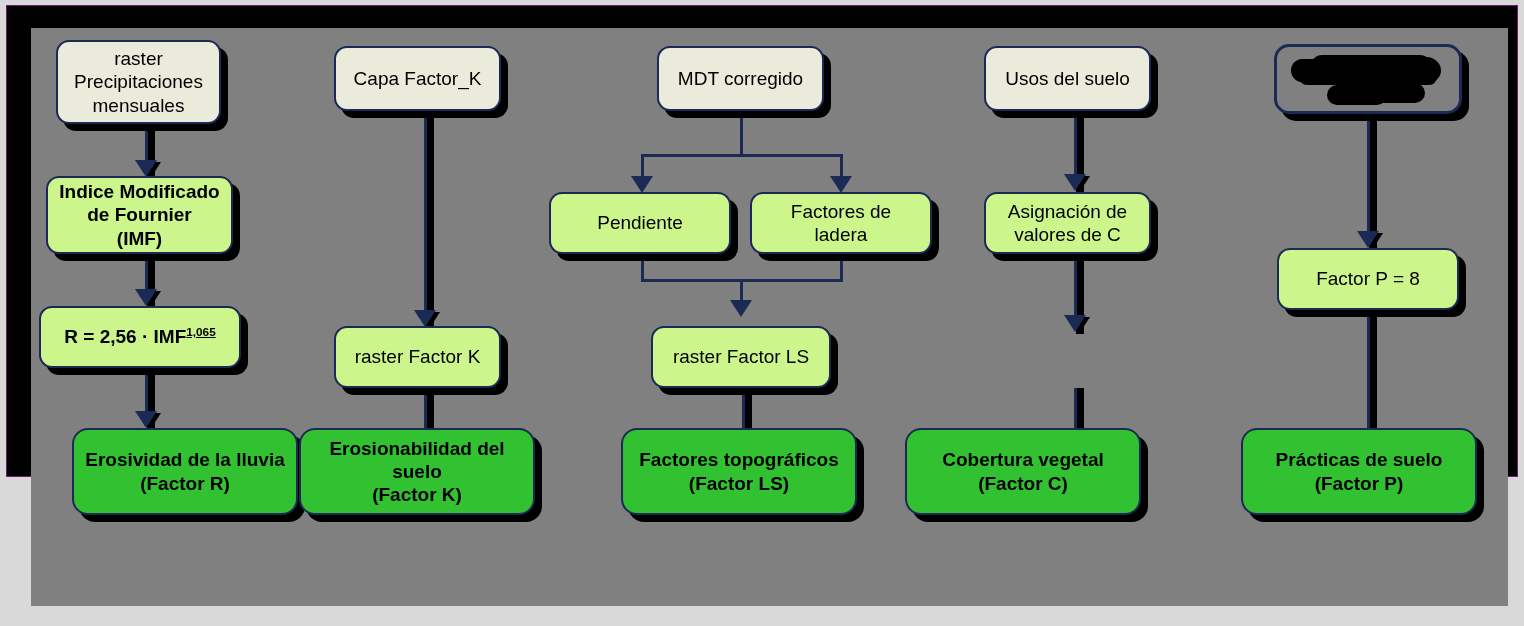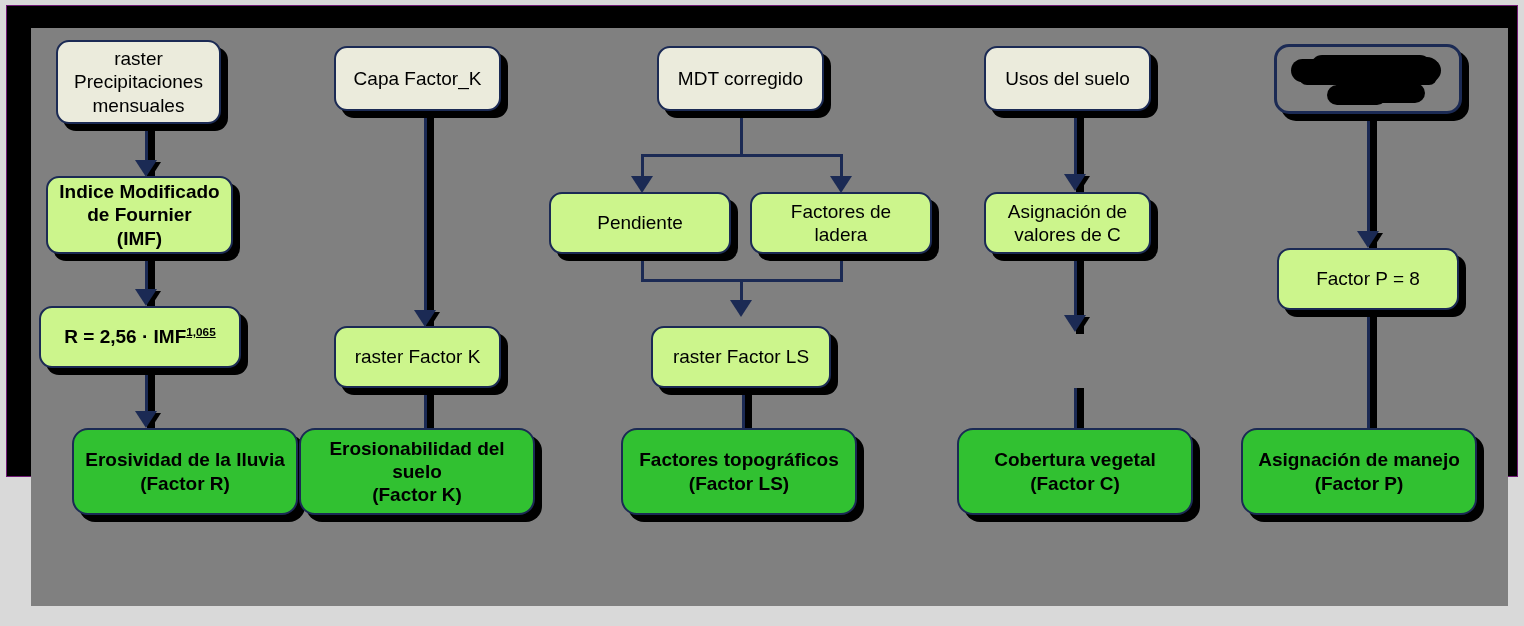--- a/index.html
+++ b/index.html
@@ -209,21 +209,21 @@
       <div class="conn-shadow vert" style="left:1045px;top:226px;height:80px;"></div>
       <div class="conn vert" style="left:1043px;top:226px;height:68px;"></div>
       <div class="arrowhead-shadow" style="left:1037px;top:289px;"></div>
       <div class="arrowhead" style="left:1033px;top:287px;"></div>
 
       <div class="conn-shadow vert" style="left:1045px;top:360px;height:63px;"></div>
       <div class="conn vert" style="left:1043px;top:360px;height:50px;"></div>
       <div class="arrowhead-shadow" style="left:1037px;top:405px;"></div>
       <div class="arrowhead" style="left:1033px;top:403px;"></div>
 
-      <div class="node dgreen" style="left:926px;top:400px;width:236px;height:87px;">
+      <div class="node dgreen" style="left:874px;top:400px;width:236px;height:87px;">
         <span class="txt">
           <span>Cobertura vegetal</span><br>
           <span>(Factor C)</span>
         </span>
       </div>
 
       <div class="node redacted" style="left:1243px;top:16px;width:188px;height:70px;">
         <span class="redact-inner">
           <span class="blob" style="left:8px;top:10px;width:150px;height:23px;"></span>
           <span class="blob" style="left:28px;top:6px;width:120px;height:22px;"></span>
@@ -242,20 +242,20 @@
       <div class="node lgreen" style="left:1246px;top:220px;width:182px;height:62px;">
         <span class="txt">Factor P = 8</span>
       </div>
       <div class="conn-shadow vert" style="left:1338px;top:282px;height:141px;"></div>
       <div class="conn vert" style="left:1336px;top:282px;height:128px;"></div>
       <div class="arrowhead-shadow" style="left:1330px;top:405px;"></div>
       <div class="arrowhead" style="left:1326px;top:403px;"></div>
 
       <div class="node dgreen" style="left:1210px;top:400px;width:236px;height:87px;">
         <span class="txt">
-          <span>Asignación de manejo</span><br>
+          <span>Prácticas de suelo</span><br>
           <span>(Factor P)</span>
         </span>
       </div>
 
     </div>
   </div>
 </div>
 
 </body></html>

